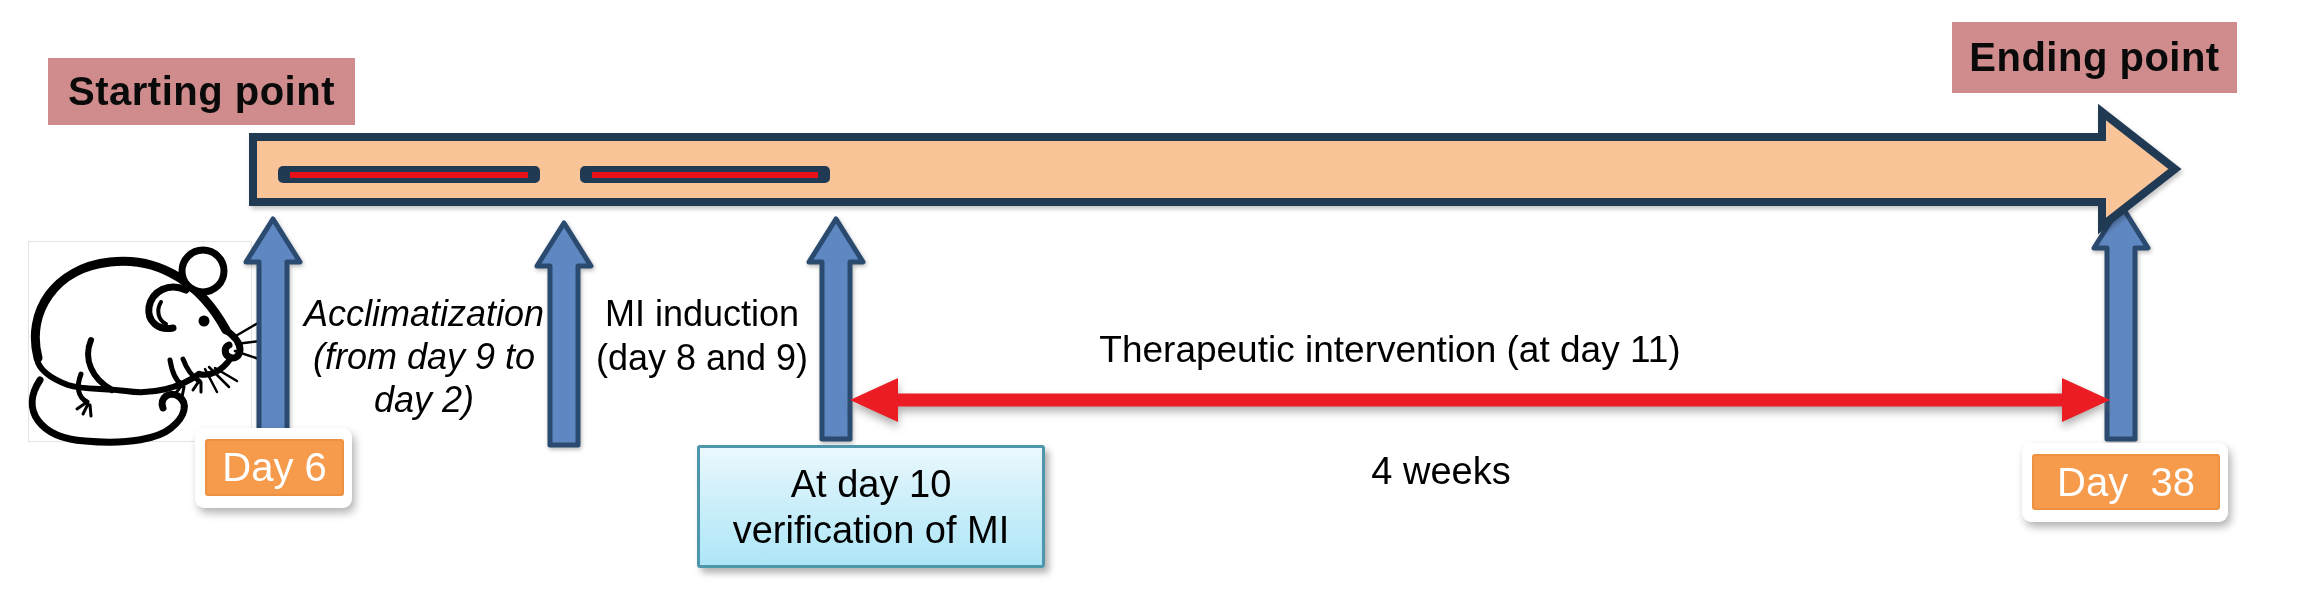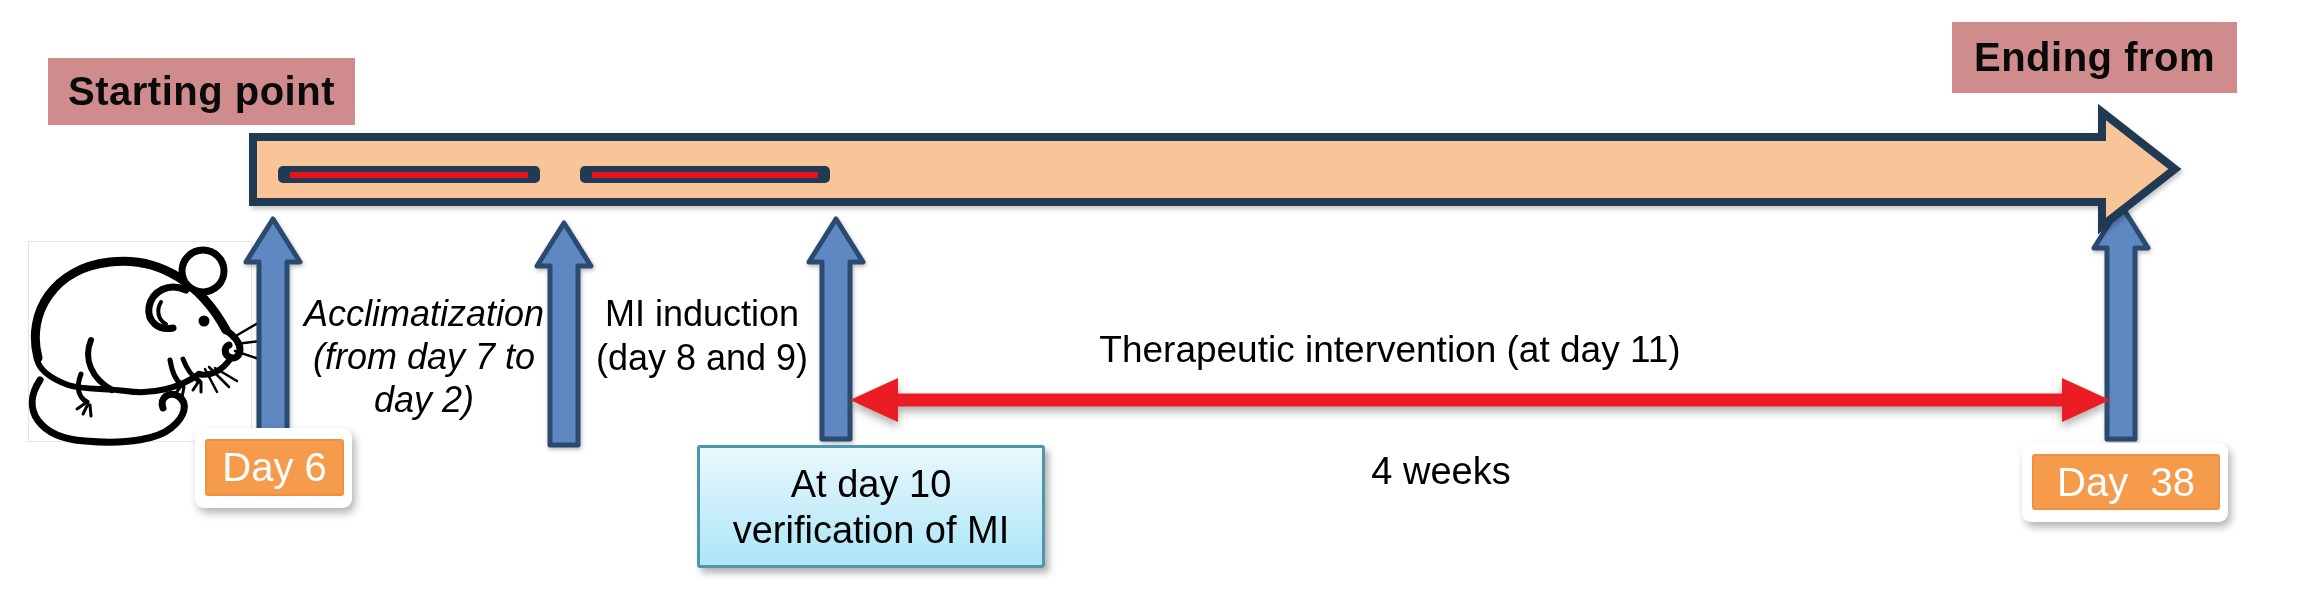--- a/index.html
+++ b/index.html
@@ -73,21 +73,21 @@
       <path d="M 160,120 C 162,132 166,141 172,145" stroke-width="5"></path>
       <path d="M 173,119 C 177,130 183,137 189,141" stroke-width="5"></path>
       <path d="M 172,145 l -7,9 M 174,147 l -2,10 M 189,141 l -6,9 M 191,142 l 0,10" stroke-width="3"></path>
       <path d="M 71,134 C 66,147 68,157 77,162" stroke-width="5"></path>
       <path d="M 77,162 l -10,7 M 78,164 l -5,10 M 80,165 l 1,11" stroke-width="3"></path>
       <path d="M 30,140 C 10,170 30,198 75,201 C 120,205 149,198 161,188 C 175,177 179,163 168,156 C 159,151 149,158 153,168" stroke-width="7"></path>
     </g>
   </svg>
 
   <div class="abs rose-label" style="left:48px;top:38px;width:307px;height:67px;margin-top:20px;">Starting point</div>
-  <div class="abs rose-label" style="left:1952px;top:22px;width:285px;height:71px;">Ending from</div>
+  <div class="abs rose-label" style="left:1952px;top:22px;width:285px;height:71px;">Ending point</div>
 
   <svg class="abs shadow-marker" style="left:243px;top:216px;z-index:1;" width="60" height="224" viewBox="0 0 60 224">
     <polygon points="30,3 57,46 44,46 44,221 16,221 16,46 3,46" fill="#5F87C1" stroke="#2B4A70" stroke-width="5" stroke-linejoin="round"></polygon>
   </svg>
   <svg class="abs shadow-marker" style="left:534px;top:220px;z-index:1;" width="60" height="228" viewBox="0 0 60 228">
     <polygon points="30,3 57,46 44,46 44,225 16,225 16,46 3,46" fill="#5F87C1" stroke="#2B4A70" stroke-width="5" stroke-linejoin="round"></polygon>
   </svg>
   <svg class="abs shadow-marker" style="left:806px;top:216px;z-index:1;" width="60" height="226" viewBox="0 0 60 226">
     <polygon points="30,3 57,46 44,46 44,223 16,223 16,46 3,46" fill="#5F87C1" stroke="#2B4A70" stroke-width="5" stroke-linejoin="round"></polygon>
   </svg>
@@ -108,21 +108,21 @@
   </svg>
 
   <svg class="abs shadow-red" style="left:840px;top:368px;z-index:2;" width="1280" height="64" viewBox="0 0 1280 64">
     <line x1="50" y1="32" x2="1230" y2="32" stroke="#EC1C24" stroke-width="13"></line>
     <polygon points="10,32 58,10 58,54" fill="#EC1C24"></polygon>
     <polygon points="1270,32 1222,10 1222,54" fill="#EC1C24"></polygon>
   </svg>
 
   <div class="abs phase-text" style="left:274px;top:292px;width:300px;z-index:3;font-style:italic;">
     <div>Acclimatization</div>
-    <div>(from day 7 to</div>
+    <div>(from day 9 to</div>
     <div>day 2)</div>
   </div>
 
   <div class="abs phase-text" style="left:550px;top:292px;width:304px;line-height:44px;z-index:3;">
     <div>MI induction</div>
     <div>(day 8 and 9)</div>
   </div>
 
   <div class="abs single-line" style="left:1040px;top:328px;width:700px;z-index:3;">Therapeutic intervention (at day 11)</div>
 

